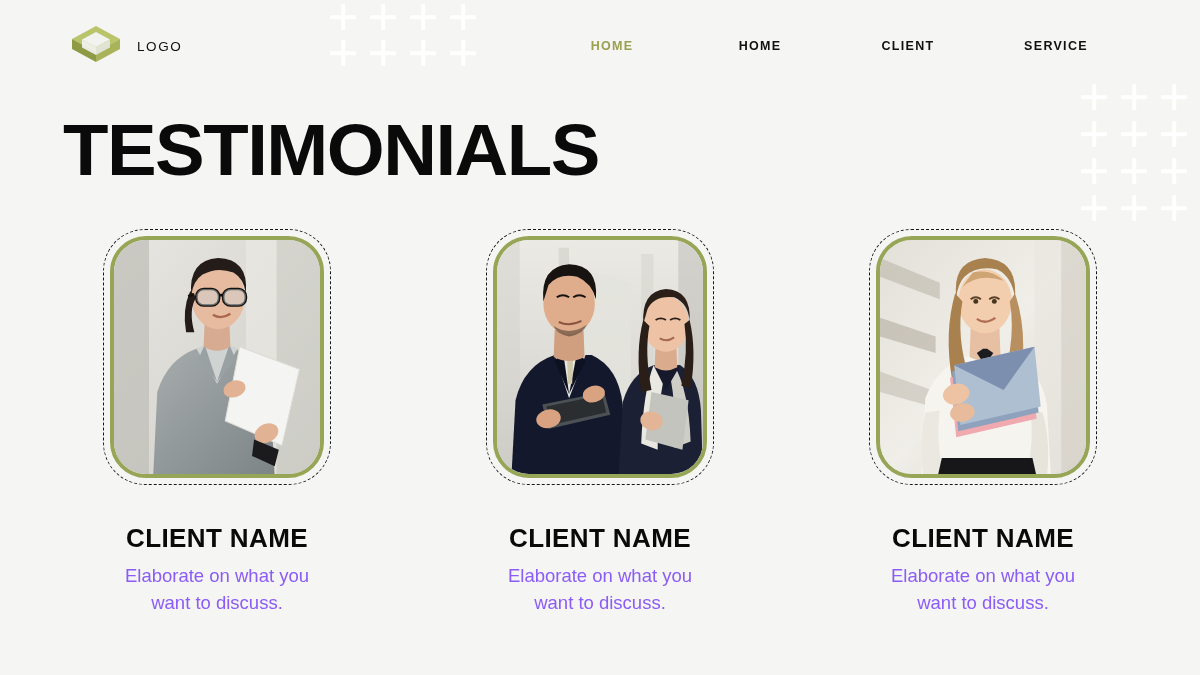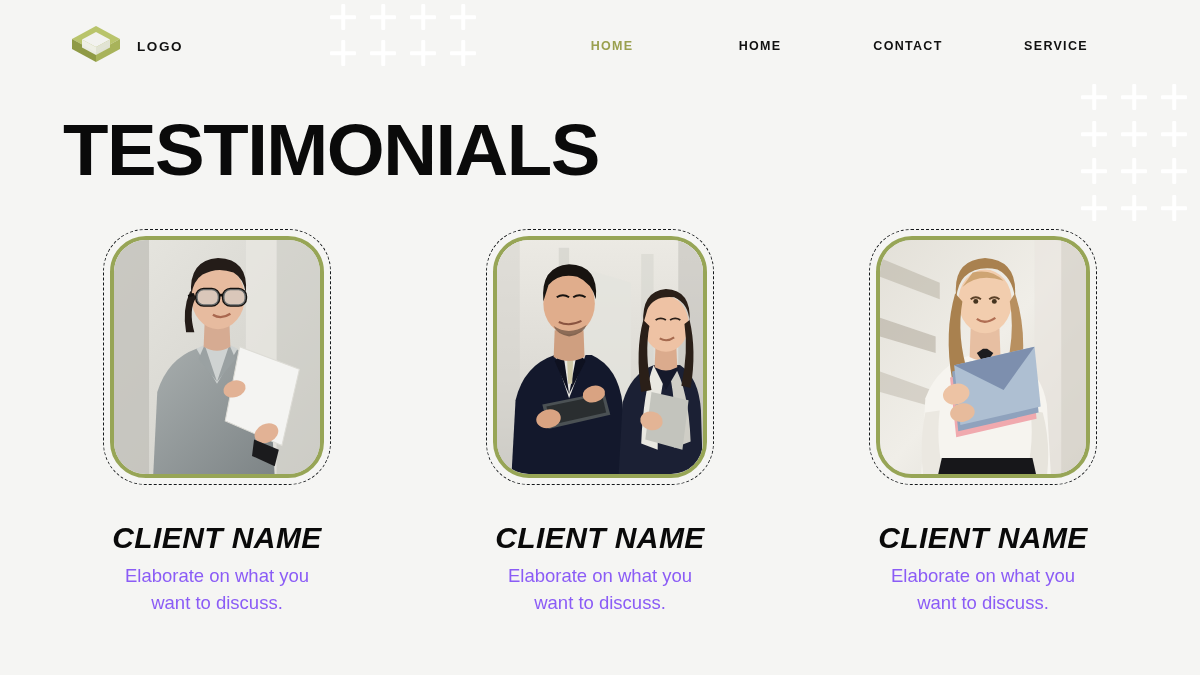--- a/index.html
+++ b/index.html
@@ -46,21 +46,21 @@
     position:absolute; left:0; top:0;
     width:1200px; height:92px;
     display:flex; align-items:center;
   }
   .brand {
     display:flex; align-items:center; gap:13px;
     margin-left:68px;
   }
   .logo-mark { width:56px; height:48px; flex:none; display:block; }
   .brand-name {
-    font-size:13.5px; font-weight:bold; color:#111111;
+    font-size:13.5px; font-weight:normal; color:#111111;
     letter-spacing:1.6px;
   }
   .nav {
     margin-left:auto; margin-right:70px;
     display:flex; align-items:center;
   }
   .nav-link {
     font-size:12.5px; font-weight:bold; color:#111111;
     letter-spacing:1.3px; text-decoration:none;
     text-align:right; cursor:pointer; white-space:nowrap;
@@ -106,24 +106,23 @@
   .photo {
     width:100%; height:100%;
     border-radius:31px;
     overflow:hidden;
     position:relative;
   }
   .photo svg { display:block; width:100%; height:100%; }
 
   .client-name {
     margin-top:38px;
-    font-size:30px; font-weight:bold; color:#0a0a0a;
+    font-size:26px; font-weight:bold; color:#0a0a0a;
     letter-spacing:0.4px; text-align:center;
     line-height:30px;
-    font-style:italic;
   }
   .client-text {
     margin-top:9px;
     font-size:18.5px; color:#8b5cf6;
     text-align:center; line-height:27px;
     font-weight:400;
     max-width:232px;
   }
 </style>
 </head>
@@ -171,21 +170,21 @@
     </div>
 
     <nav class="nav">
       <span class="nav-slot">
           <a class="nav-link active" href="#">HOME</a>
         </span>
       <span class="nav-slot">
           <a class="nav-link" href="#">HOME</a>
         </span>
       <span class="nav-slot">
-          <a class="nav-link" href="#">CONTACT</a>
+          <a class="nav-link" href="#">CLIENT</a>
         </span>
       <span class="nav-slot">
           <a class="nav-link" href="#">SERVICE</a>
         </span>
     </nav>
   </header>
 
   <h1 class="page-title">TESTIMONIALS</h1>
 
   <section class="cards">

